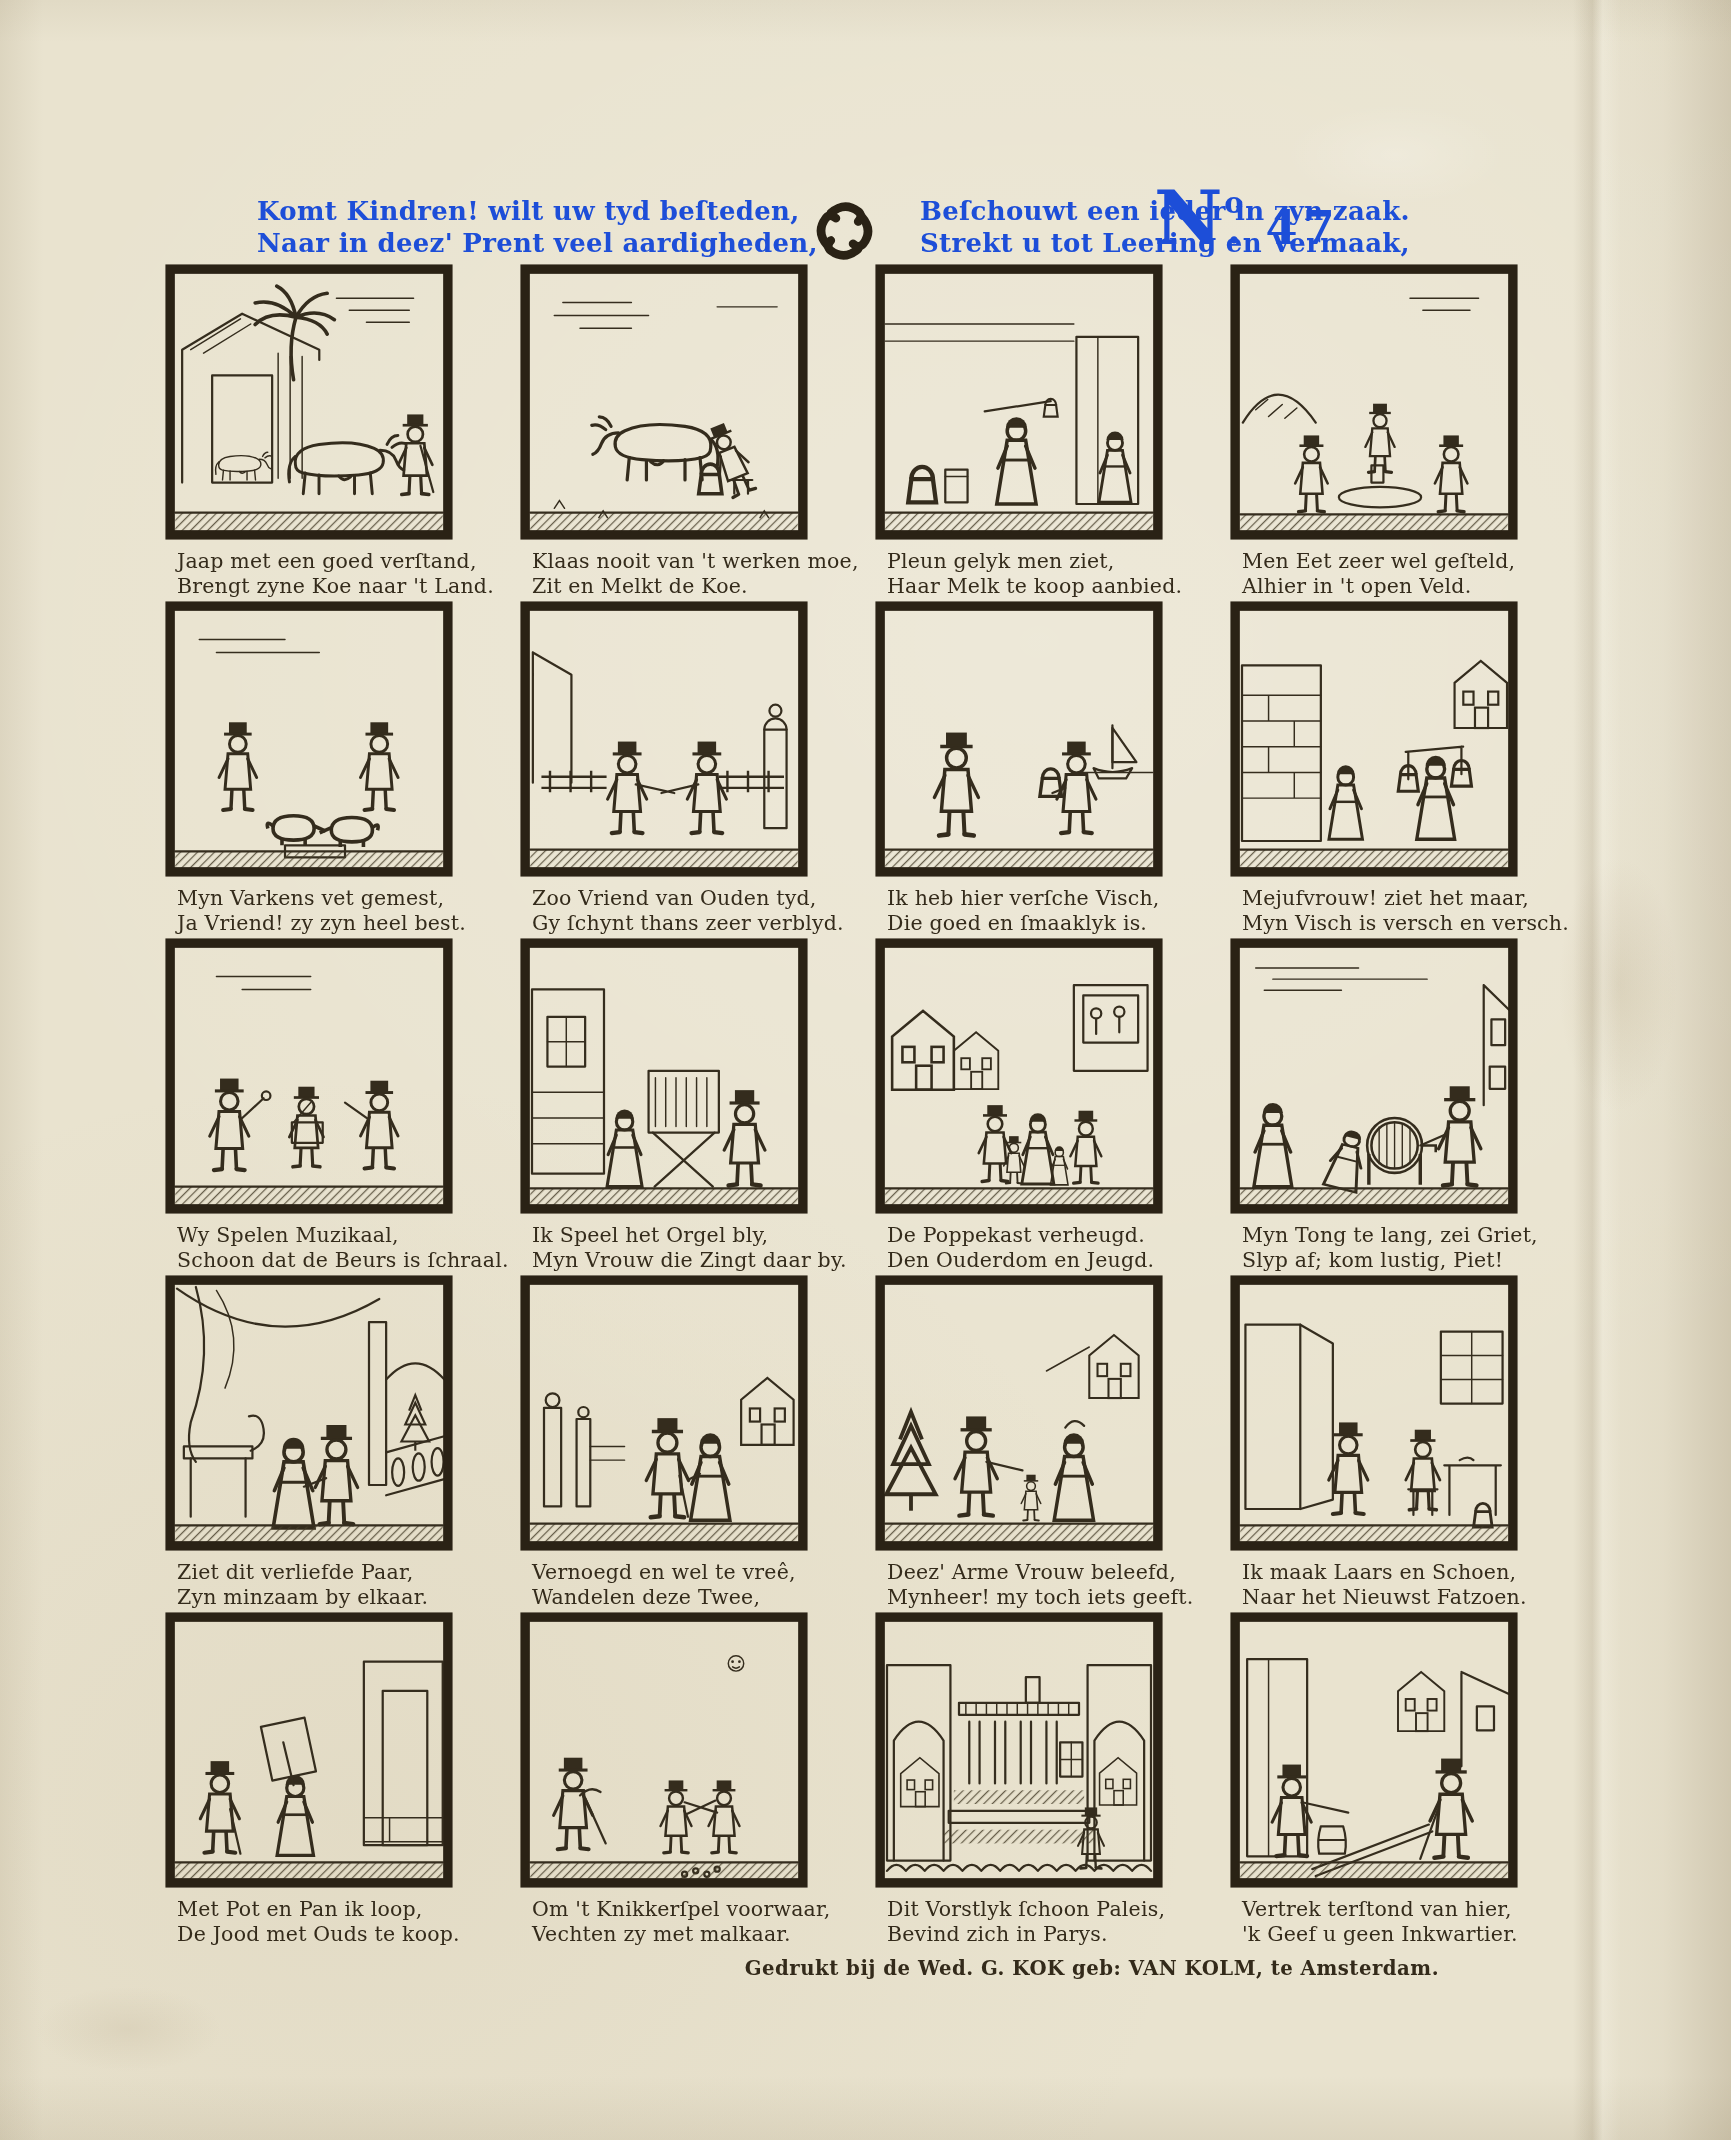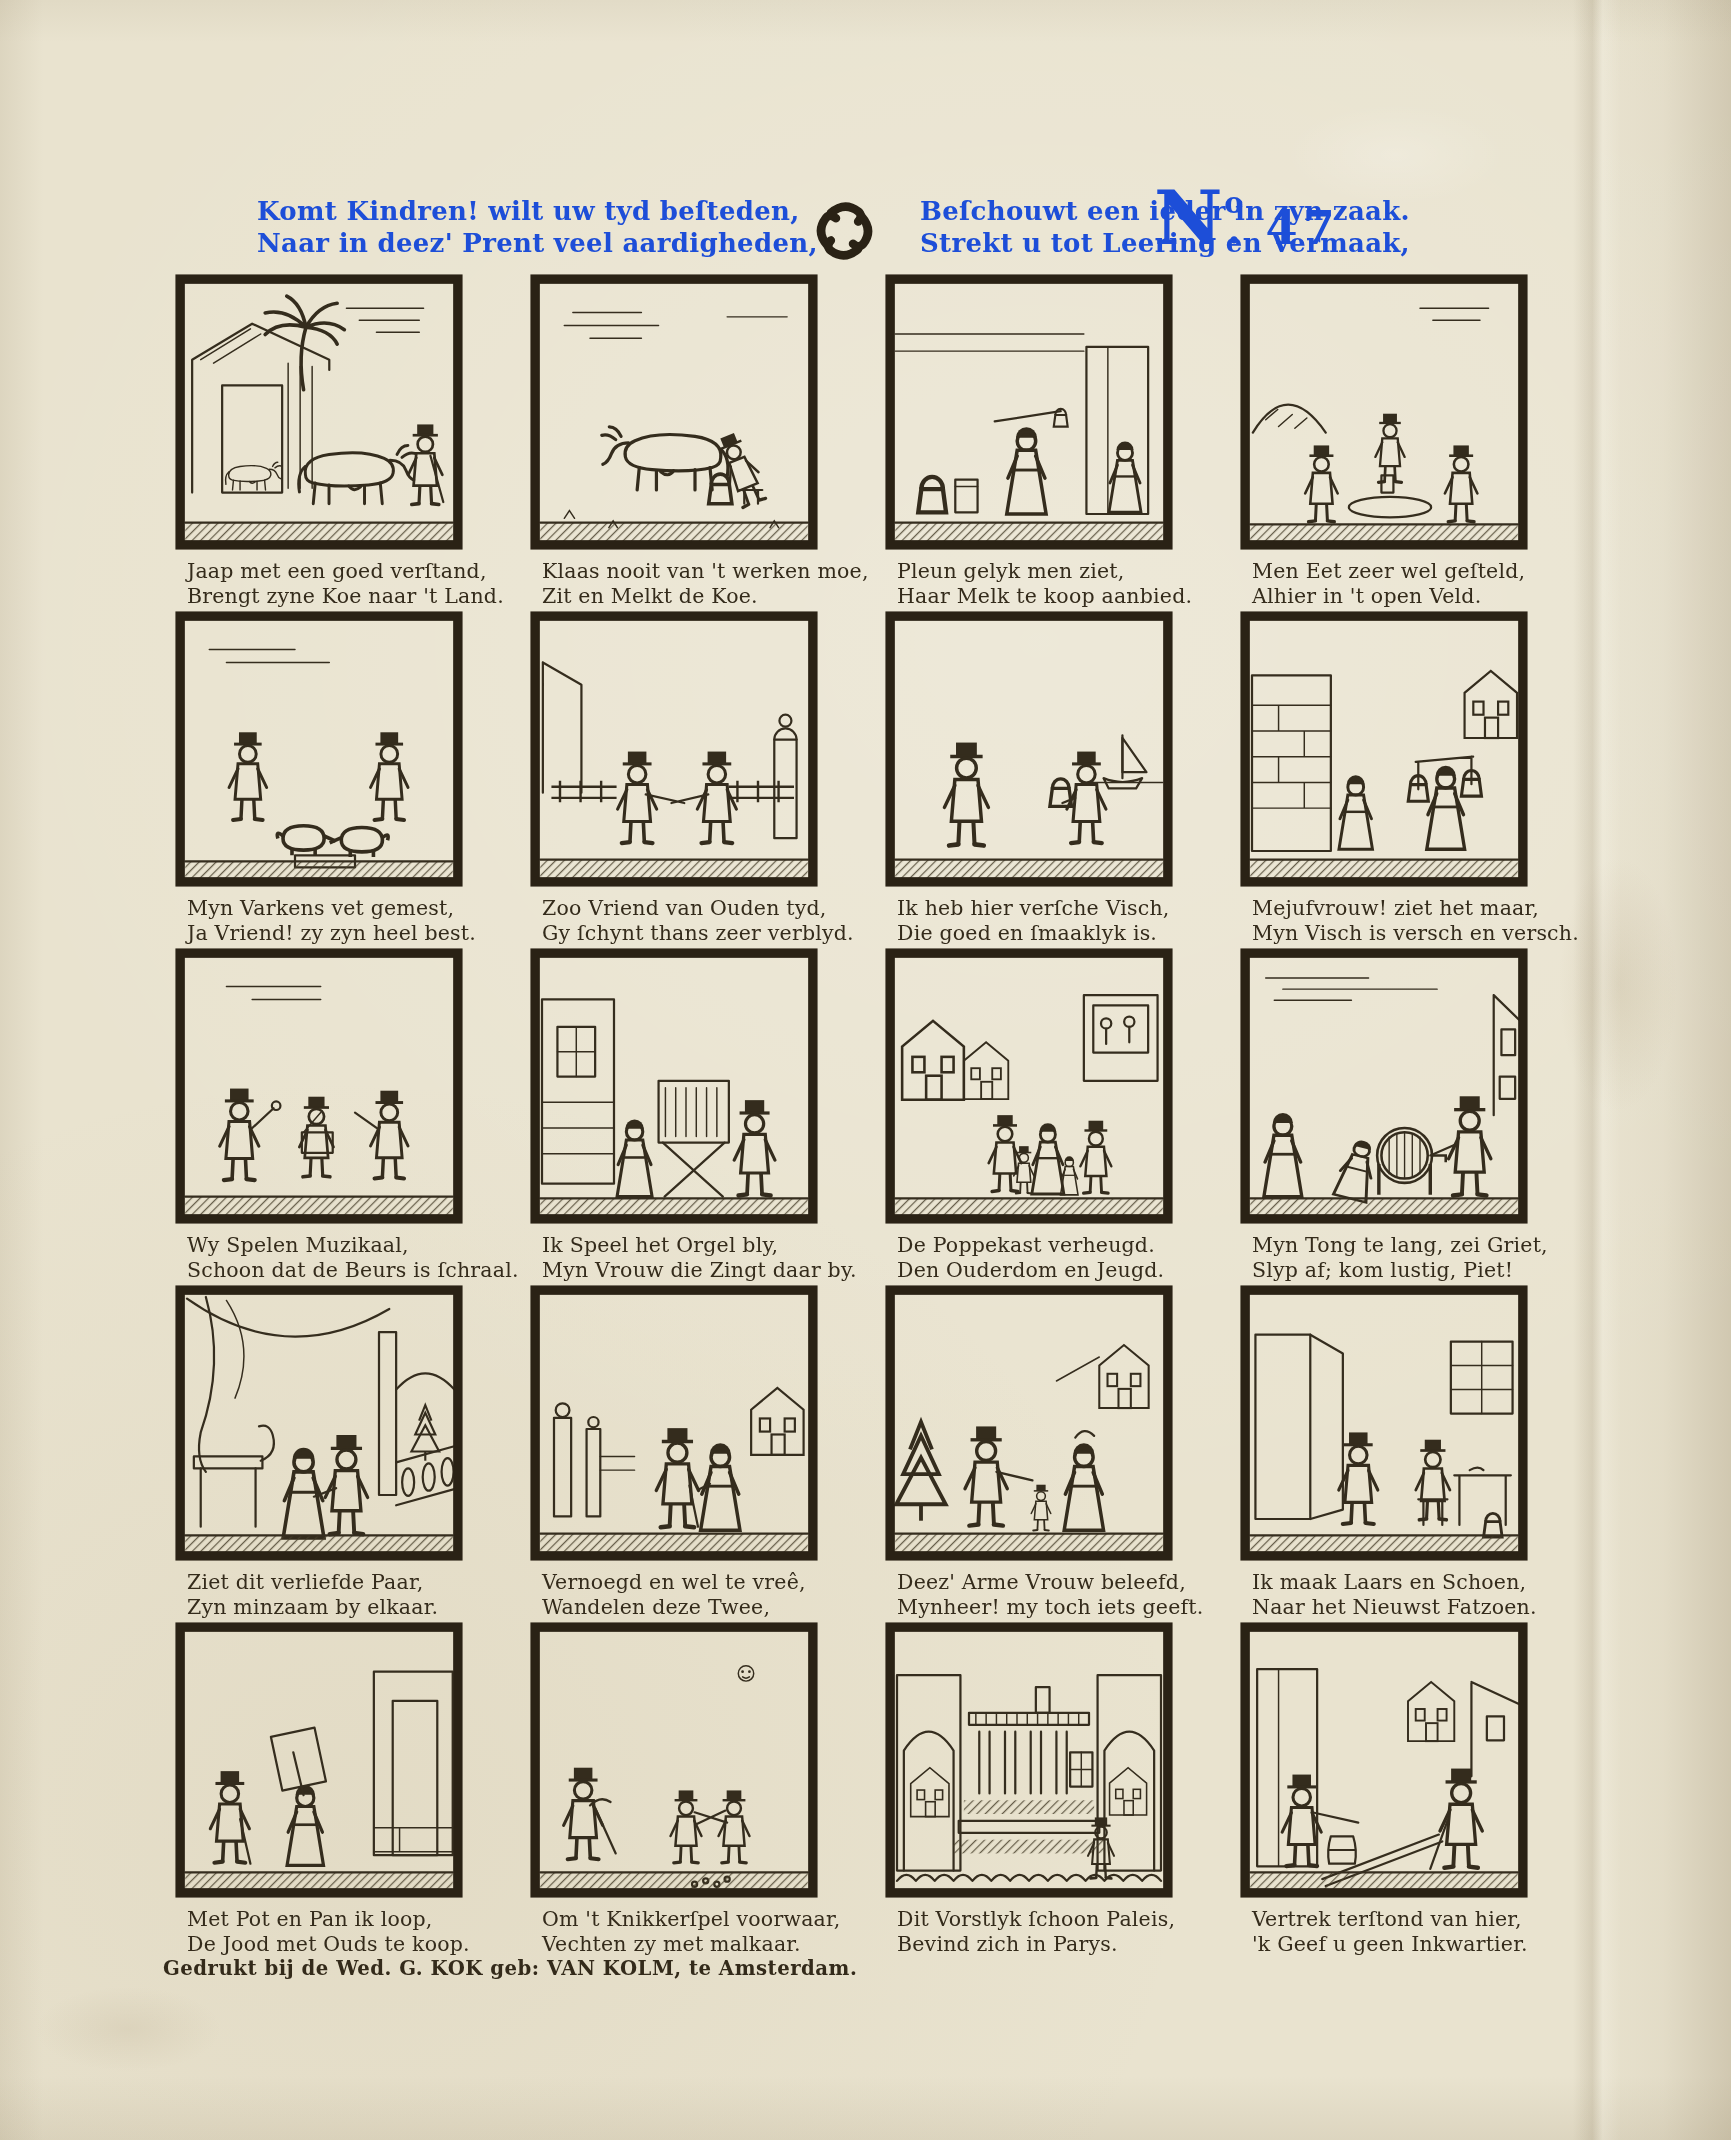--- a/index.html
+++ b/index.html
@@ -33,26 +33,26 @@
   .hdr-right{position:absolute;left:757px;top:1.7px;}
   .no-block{position:absolute;left:991px;top:-12px;display:flex;align-items:flex-start;white-space:nowrap;}
   .no-n{font-size:75px;line-height:75px;}
   .no-os{display:inline-flex;flex-direction:column;align-items:center;margin-left:1.7px;margin-top:8.6px;}
   .no-o{font-size:29px;line-height:26px;}
   .no-dot{font-size:39px;line-height:26px;font-weight:bold;}
   .no-47{font-size:46px;line-height:46px;margin-left:22px;margin-top:24px;letter-spacing:5.1px;}
 
   .grid{position:absolute;left:163px;top:262px;width:1351px;display:grid;
     grid-template-columns:repeat(4,288px);column-gap:67px;grid-auto-rows:337px;}
-  .panel{margin:12px;}
+  .panel{margin:2px;}
   .art{display:block;}
   .cap{margin:8.6px 0 0 12px;font-size:20.5px;line-height:25px;letter-spacing:0.2px;color:#342b1b;}
   .cap div{white-space:nowrap;}
 
-  .imprint{position:absolute;left:163px;top:1957px;width:1276px;text-align:left;
+  .imprint{position:absolute;left:163px;top:1957px;width:1276px;text-align:right;
     font-weight:bold;font-size:19.7px;letter-spacing:0.5px;color:#332a1a;}
 
   
   .frm{fill:none;stroke:#2a2215;stroke-width:11;}
   .ln{fill:none;stroke:#352d1e;stroke-width:2.6;stroke-linecap:round;stroke-linejoin:round;}
   .fn{fill:none;stroke:#352d1e;stroke-width:1.7;stroke-linecap:round;}
   .gb{fill:url(#hx);opacity:.8;}
 </style>
 </head>
 <body>

